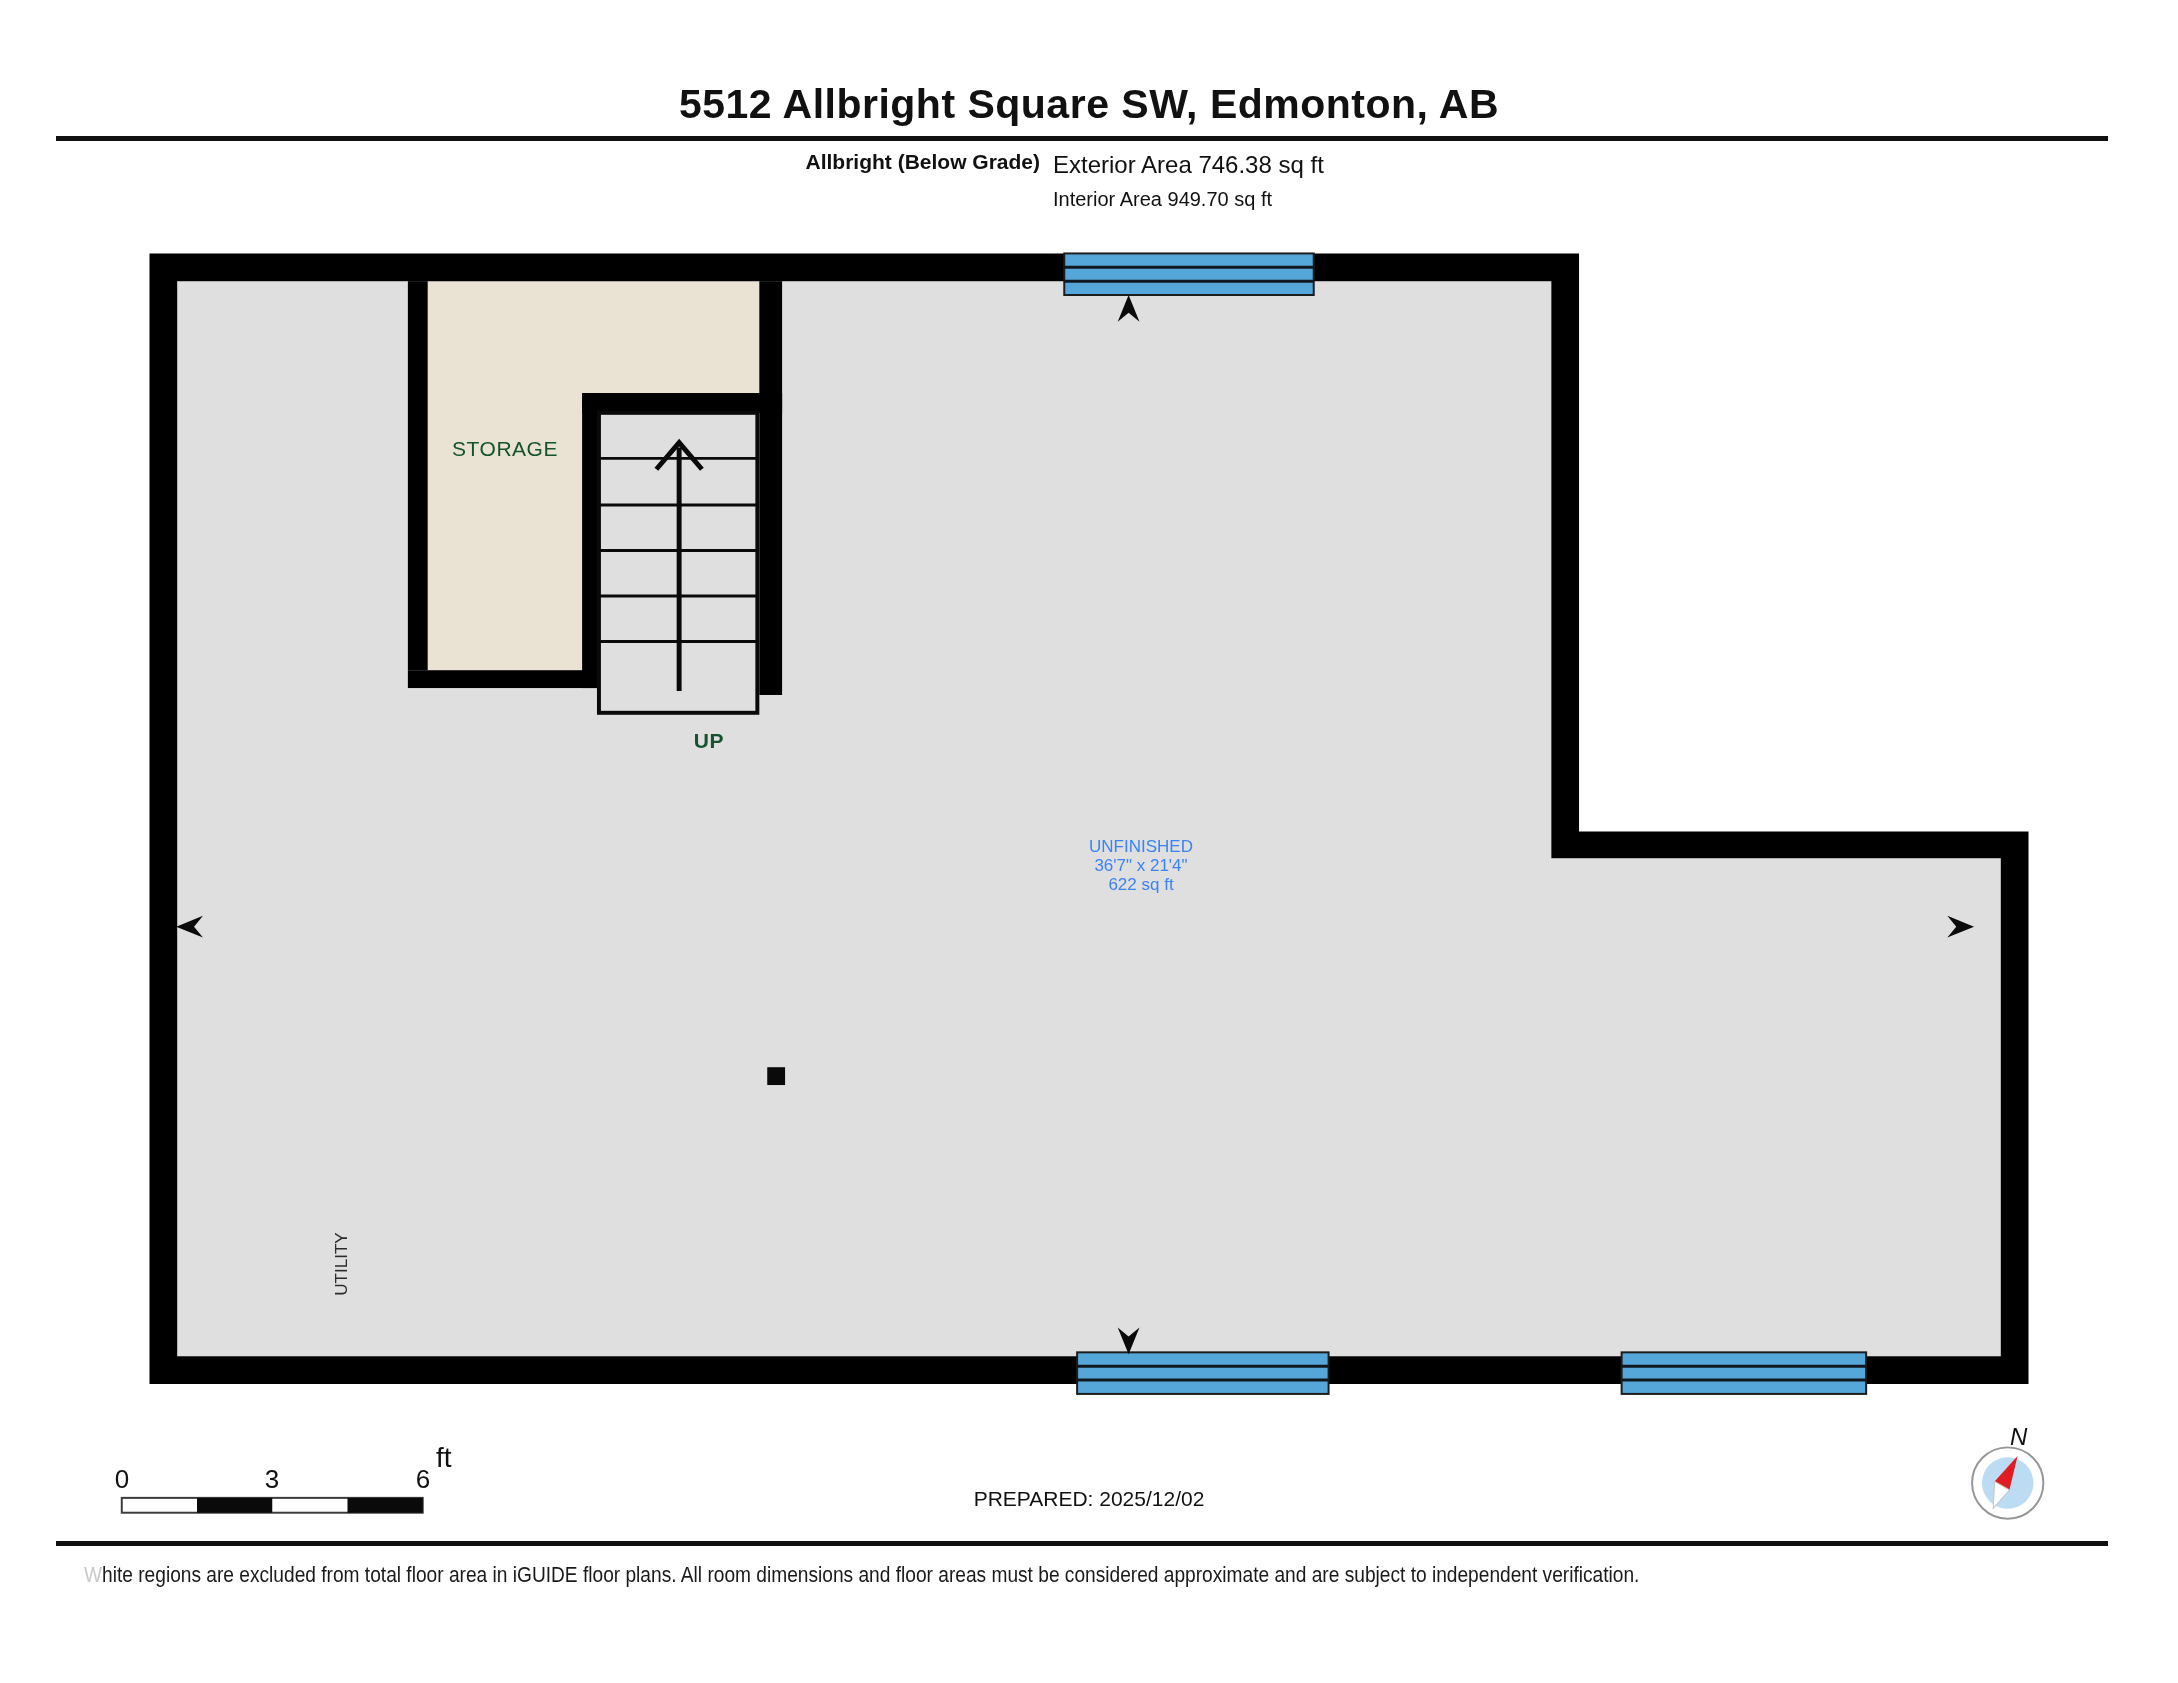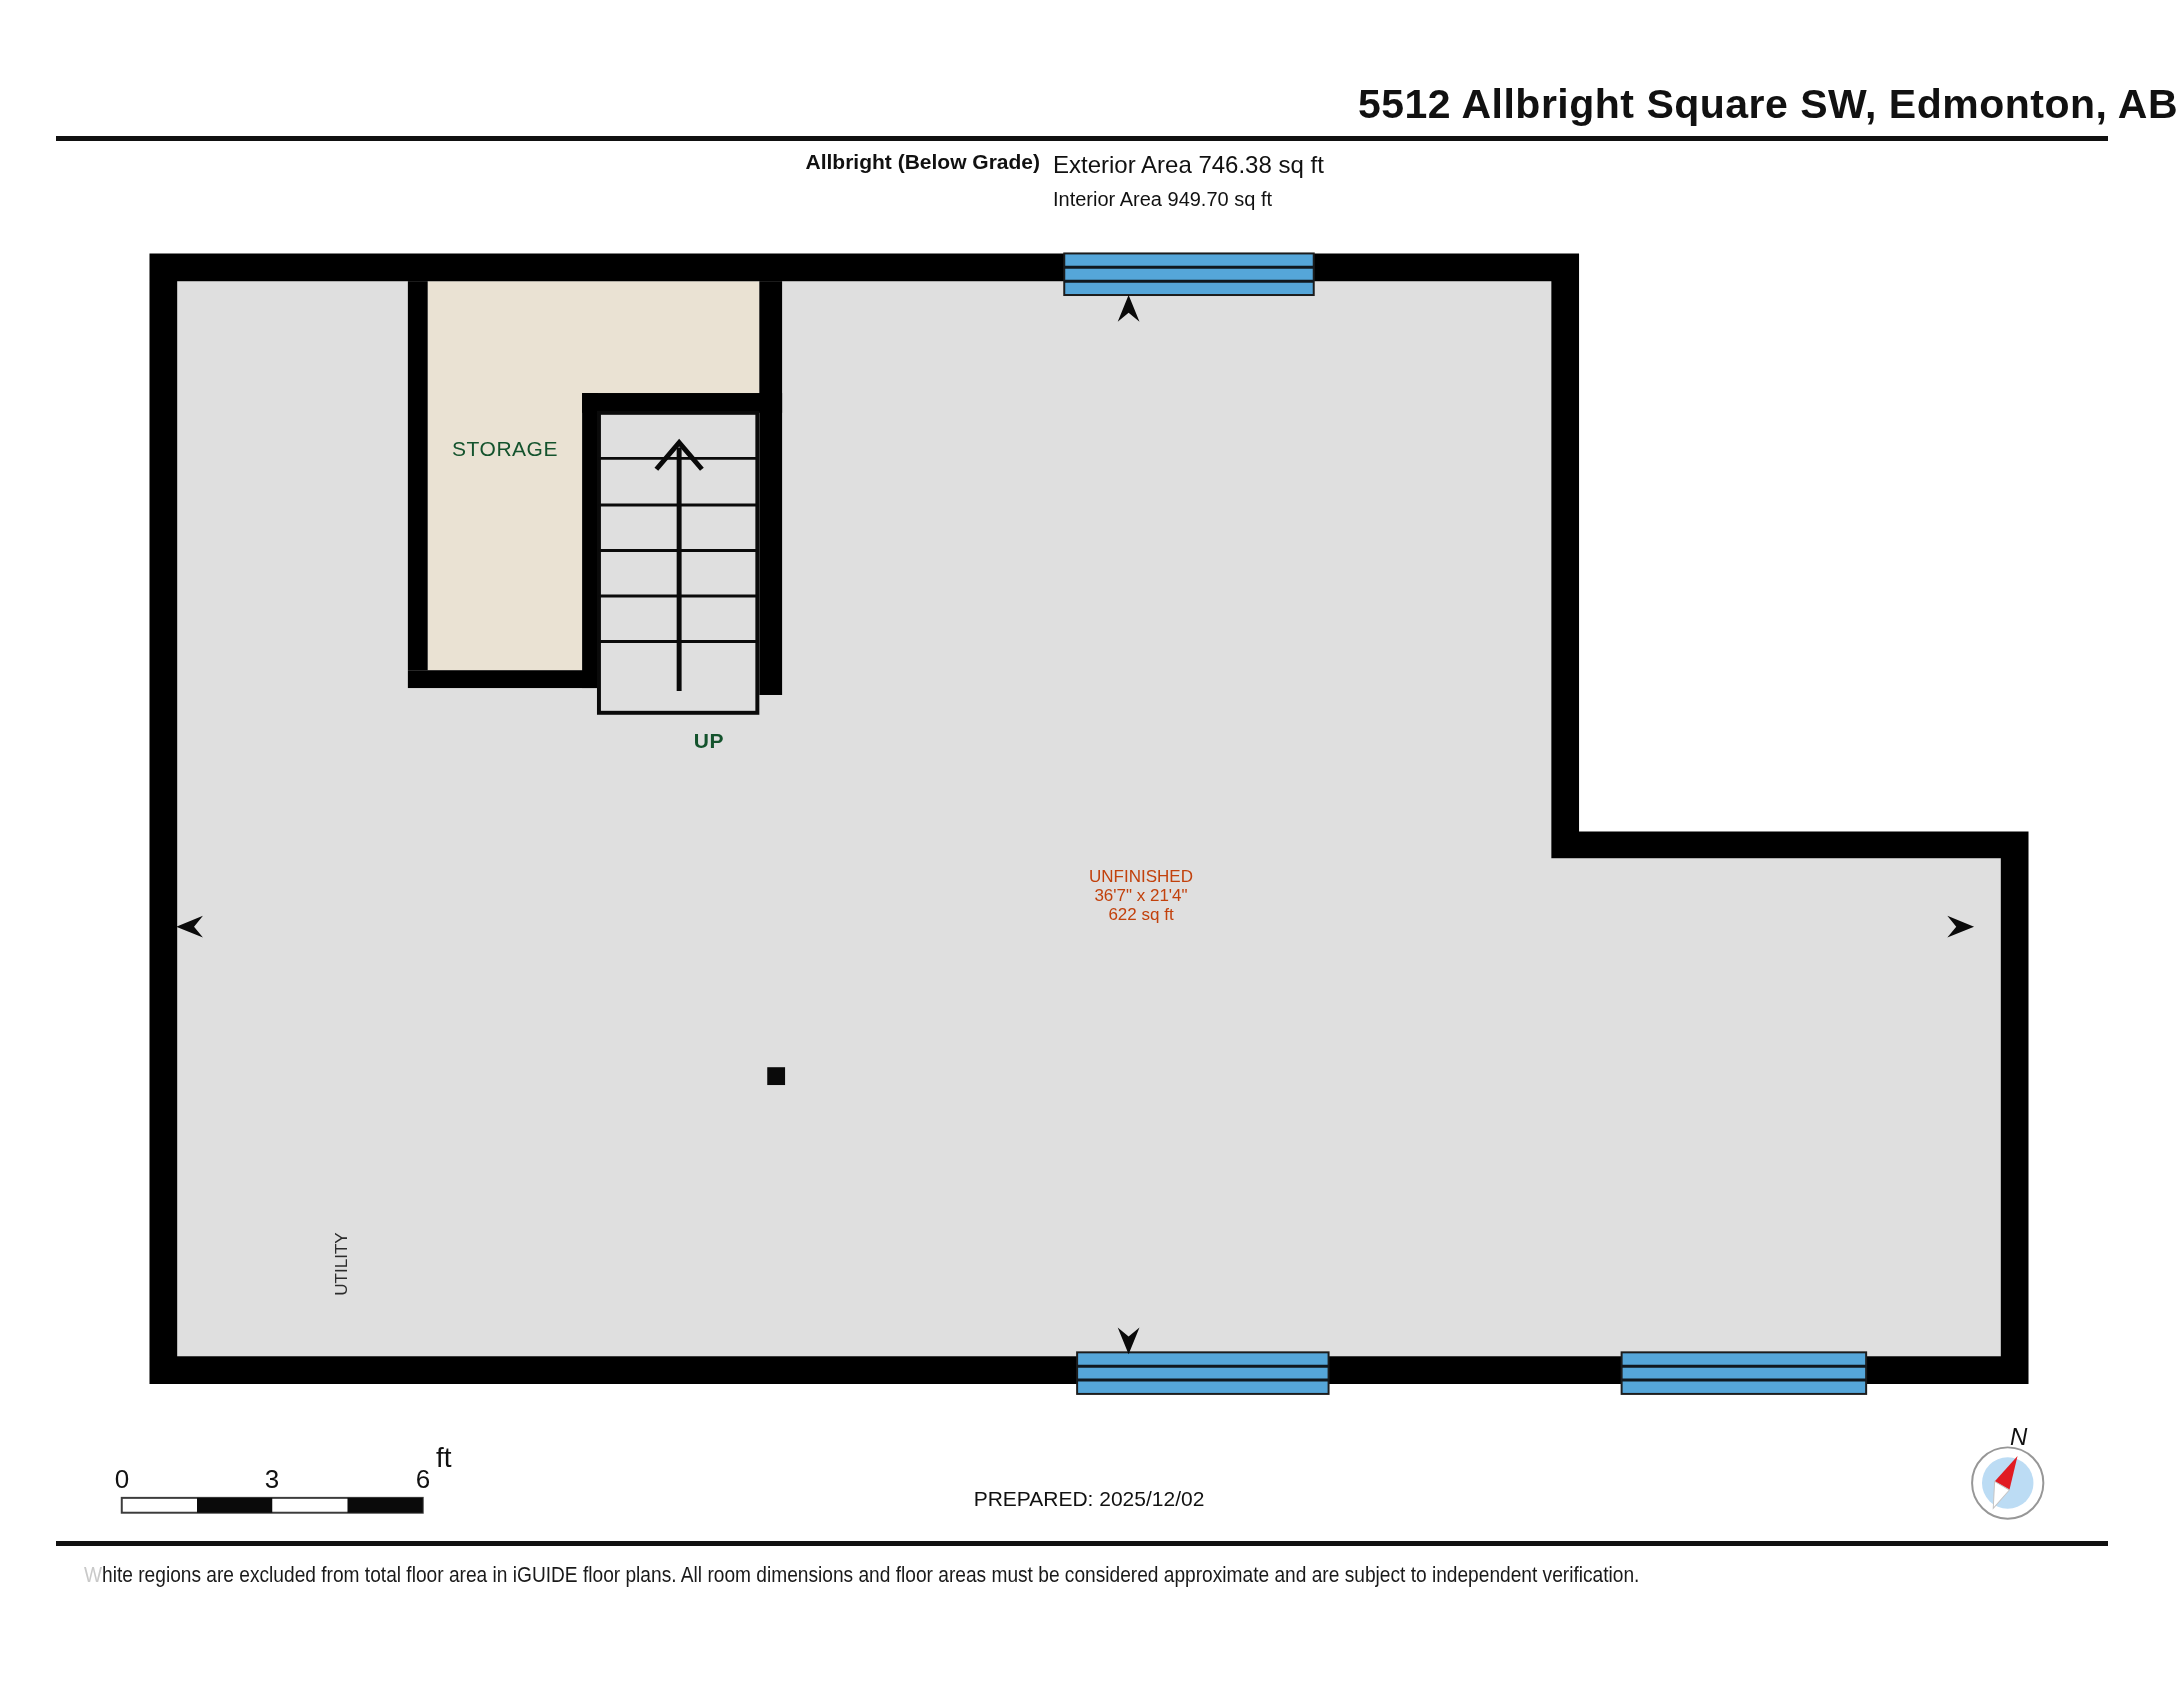--- a/index.html
+++ b/index.html
@@ -1,29 +1,29 @@
 <!DOCTYPE html>
 <html style="--wall: #000000; --floor: #dfdfdf; --storage: #eae2d3; --window: #55a6d9; --compass_inner: #bcdcf4; --compass_needle: #e11b22;"><head>
 <meta charset="utf-8">
 <style>
   html,body{margin:0;padding:0;background:#ffffff;}
   .page{position:relative;width:2178px;height:1683px;background:#fff;overflow:hidden;
         font-family:"Liberation Sans", sans-serif;color:#111;}
   .abs{position:absolute;}
-  .title{top:81px;left:0;width:2178px;text-align:right;font-size:41px;font-weight:bold;letter-spacing:0.5px;}
+  .title{top:81px;left:0;width:2178px;text-align:center;font-size:41px;font-weight:bold;letter-spacing:0.5px;}
   .rule{left:56px;width:2052px;height:5px;background:#111;}
   .rule.top{top:136px;}
   .rule.bottom{top:1541px;}
   .sub-floor{top:150px;left:594px;width:446px;text-align:right;font-size:21px;font-weight:bold;}
   .sub-ext{top:151px;left:1053px;font-size:24px;}
   .sub-int{top:188px;left:1053px;font-size:20px;}
   .room-label{font-size:21px;color:#14532d;letter-spacing:0.5px;}
   .lbl-storage{top:437px;left:426px;width:158px;text-align:center;}
   .lbl-up{top:729px;left:655px;width:69px;text-align:right;font-weight:bold;}
-  .lbl-unfinished{top:837px;left:1022px;width:238px;text-align:center;font-size:17px;line-height:19px;color:#c2410c;margin-top:30px;}
+  .lbl-unfinished{top:837px;left:1022px;width:238px;text-align:center;font-size:17px;line-height:19px;color:#3b82f6;}
   .lbl-utility{top:1254px;left:292px;width:99px;text-align:center;font-size:17px;color:#2b2b2b;
                transform:rotate(-90deg);}
   .tick{top:1464px;width:44px;text-align:center;font-size:26px;}
   .tick0{left:100px;} .tick3{left:250px;} .tick6{left:401px;}
   .unit-ft{top:1442px;left:436px;font-size:28px;}
   .prepared{top:1487px;left:0;width:2178px;text-align:center;font-size:21px;}
   .north-label{top:1423px;left:2010px;font-size:24px;font-style:italic;}
   .disclaimer{top:1562px;left:84px;font-size:22px;white-space:nowrap;
               transform:scaleX(0.87);transform-origin:left top;color:#1a1a1a;}
   .disclaimer .ghost{color:#c9c9c9;}

